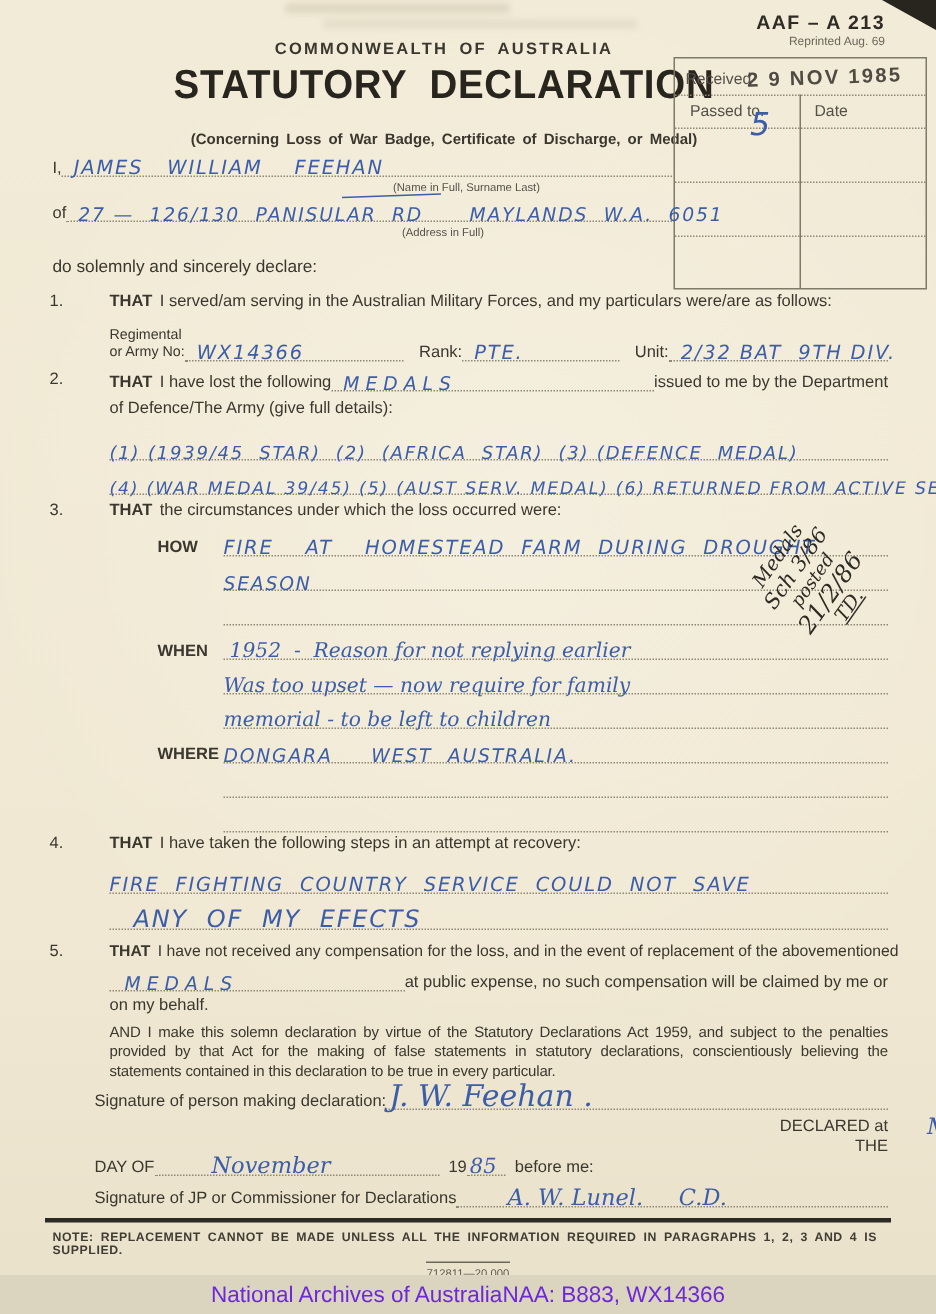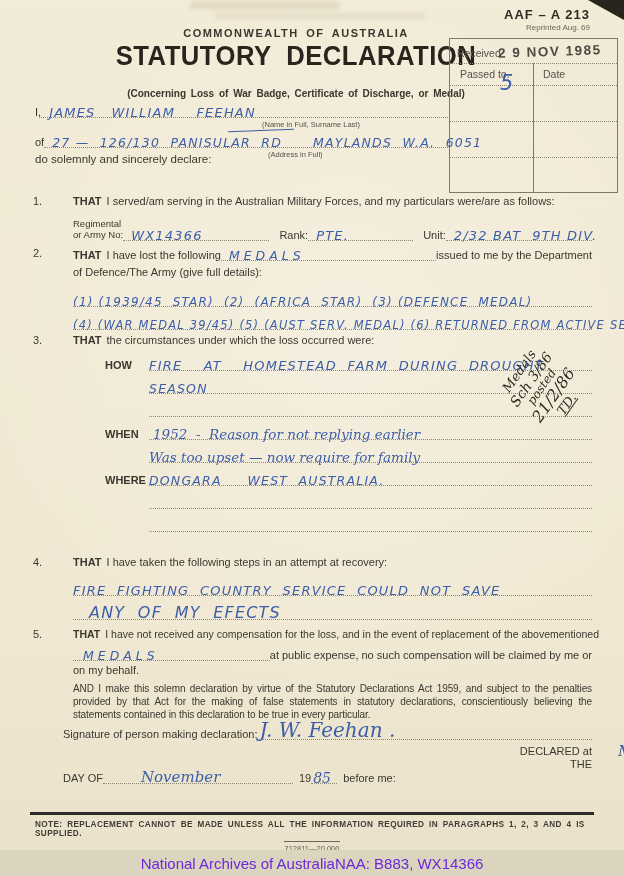--- a/index.html
+++ b/index.html
@@ -123,21 +123,21 @@
   <div class="cap" style="left:262px; top:120px;">(Name in Full, Surname Last)</div>
 
   <div class="row" style="left:35px; top:134px; width:413px;">
     <span class="lbl">of</span>
     <span class="dotline">
       <span class="hw hwp" style="font-size:12.5px;">27 —  126/130  PANISULAR  RD      MAYLANDS  W.A.  6051</span>
     </span>
   </div>
   <div class="cap" style="left:268px; top:150px;">(Address in Full)</div>
 
-  <div style="position:absolute; left:35px; top:153px; font-size:11.5px;">do solemnly and sincerely declare:</div>
+  <div style="position:absolute; left:35px; top:172px; font-size:11.5px;">do solemnly and sincerely declare:</div>
 
   <div class="item" style="top:195px;">
     <div class="iline">
       <span class="inum">1.</span><span class="b">THAT</span><span>I served/am serving in the Australian Military Forces, and my particulars were/are as follows:</span>
     </div>
     <div class="frow" style="margin-left:40px; margin-top:8px; height:26px;">
       <span style="font-size:9.5px; line-height:1.15; white-space:nowrap;">
         <span>Regimental</span><br><span>or Army No:</span>
       </span>
       <span class="dotline" style="max-width:150px;">
@@ -201,20 +201,26 @@
       <div class="frow">
         <span class="flabel">WHEN</span>
         <span class="dotline">
           <span class="hw hwc" style="font-size:13.5px; left:4px;">1952  -  Reason for not replying earlier</span>
         </span>
       </div>
       <div class="frow">
         <span class="flabel"></span>
         <span class="dotline">
           <span class="hw hwc" style="font-size:13.5px; left:0;">Was too upset — now require for family</span>
+        </span>
+      </div>
+      <div class="frow">
+        <span class="flabel"></span>
+        <span class="dotline">
+          <span class="hw hwc" style="font-size:13.5px; left:0;">memorial - to be left to children</span>
         </span>
       </div>
       <div class="frow">
         <span class="flabel">WHERE</span>
         <span class="dotline">
           <span class="hw hwp" style="font-size:12.5px; left:0;">DONGARA     WEST  AUSTRALIA.</span>
         </span>
       </div>
       <div class="frow">
         <span class="flabel"></span>
@@ -286,20 +292,26 @@
     <span class="lbl">DAY OF</span>
     <span class="dotline" style="max-width:190px;">
       <span class="hw hwc" style="font-size:15px; left:38px;">November</span>
     </span>
     <span class="lbl" style="margin-left:6px;">19</span>
     <span class="dotline" style="max-width:26px;">
       <span class="hw hwc" style="font-size:14px; left:2px;">85</span>
     </span>
     <span class="lbl" style="margin-left:6px; flex:1;">before me:</span>
   </div>
+  <div class="row sigrow" style="top:791px; height:14px;">
+    <span class="lbl">Signature of JP or Commissioner for Declarations</span>
+    <span class="dotline">
+      <span class="hw hwc" style="font-size:15px; left:34px;">A. W. Lunel.     C.D.</span>
+    </span>
+  </div>
 
   <div class="thick-rule"></div>
   <div class="note">NOTE: REPLACEMENT CANNOT BE MADE UNLESS ALL THE INFORMATION REQUIRED IN PARAGRAPHS 1, 2, 3 AND 4 IS SUPPLIED.</div>
   <div class="pc">712811—20,000</div>
 
   <div class="footer">
     <span>National Archives of Australia</span>
     <span>NAA: B883, WX14366</span>
   </div>
 

